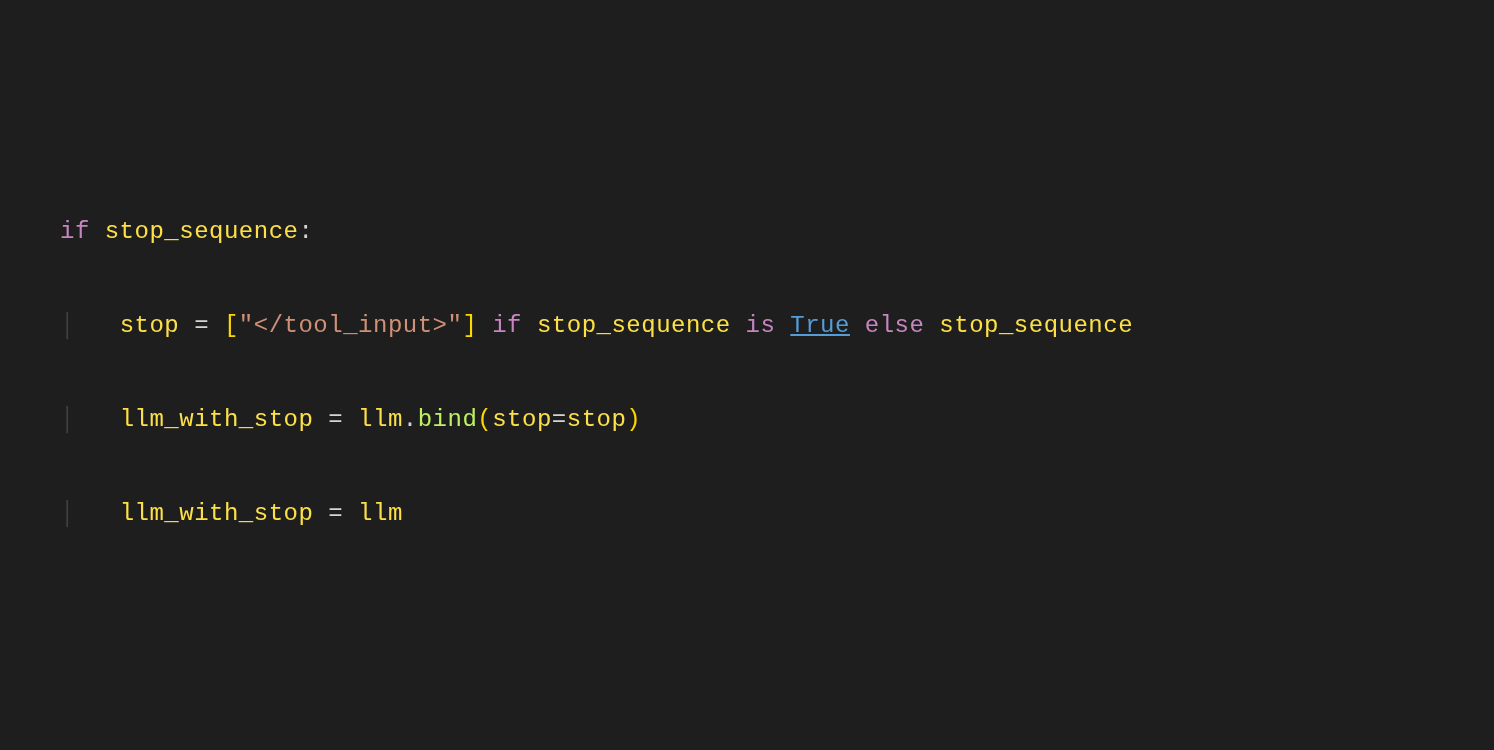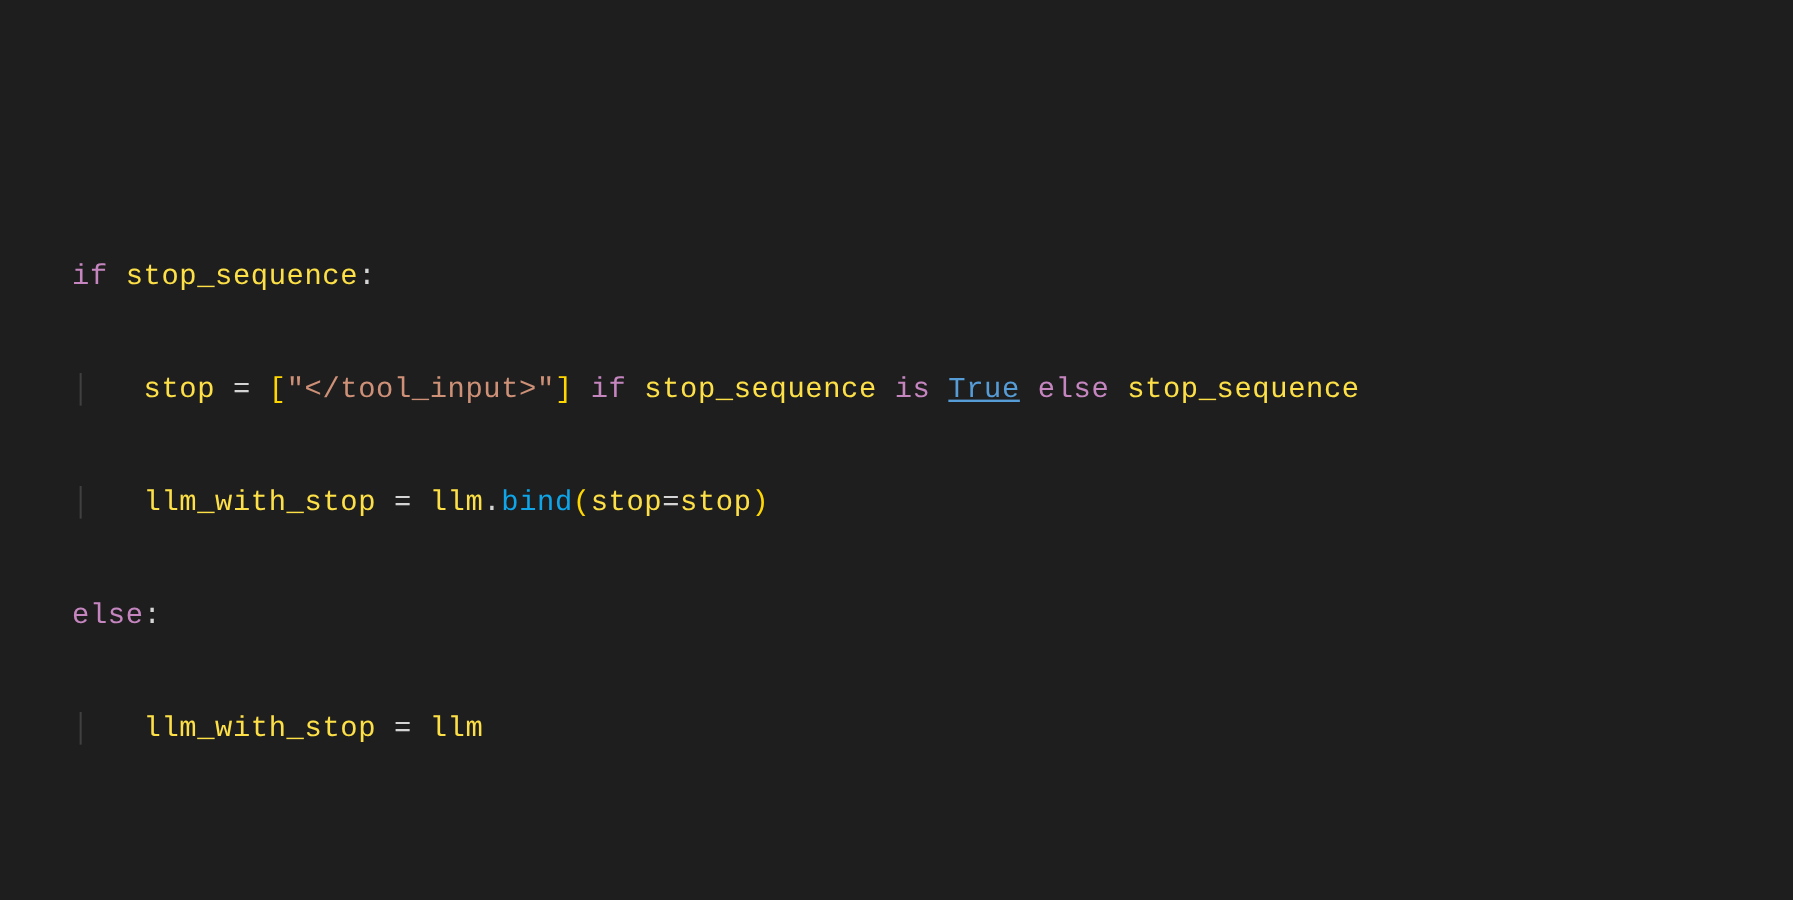--- a/index.html
+++ b/index.html
@@ -10,35 +10,34 @@
     line-height: 47px;
     color: #d4d4d4;
     padding: 20px 0 20px 60px;
     white-space: pre;
     letter-spacing: 0.5px;
   }
   .code-block { position: relative; }
   .line { display: block; position: relative; }
   .kw-control { color: #c586c0; margin-top: 19px; }
   .ident { color: #fde047; }      
-  .func { color: #0ea5e9; }           
+  .func { color: #bef264; }           
   .string { color: #ce9178; }          
   .const { color: #569cd6; text-decoration: underline; }           
   .punct { color: #d4d4d4; }
   .paren1 { color: #ffd700; }
 </style>
 </head>
 <body>
 
 
 
 <div class="code-block" id="code-root"><span class="line"><span class="kw-control">if</span><span class=""> </span><span class="ident">stop_sequence</span><span class="punct">:</span></span>
 <span class="line"><span style="color:#404040;">│</span>   <span class="ident">stop</span><span class=""> </span><span class="punct">=</span><span class=""> </span><span class="paren1">[</span><span class="string">"&lt;/tool_input&gt;"</span><span class="paren1">]</span><span class=""> </span><span class="kw-control">if</span><span class=""> </span><span class="ident">stop_sequence</span><span class=""> </span><span class="kw-control">is</span><span class=""> </span><span class="const">True</span><span class=""> </span><span class="kw-control">else</span><span class=""> </span><span class="ident">stop_sequence</span></span>
 <span class="line"><span style="color:#404040;">│</span>   <span class="ident">llm_with_stop</span><span class=""> </span><span class="punct">=</span><span class=""> </span><span class="ident">llm</span><span class="punct">.</span><span class="func">bind</span><span class="paren1">(</span><span class="ident">stop</span><span class="punct">=</span><span class="ident">stop</span><span class="paren1">)</span></span>
-<span class="line"><span class="kw-control">else</span><span class="punct">:</span></span>
 <span class="line"><span style="color:#404040;">│</span>   <span class="ident">llm_with_stop</span><span class=""> </span><span class="punct">=</span><span class=""> </span><span class="ident">llm</span></span>
 <span class="line"><span class=""> </span></span>
 
 
 
 
 
 
 
 

